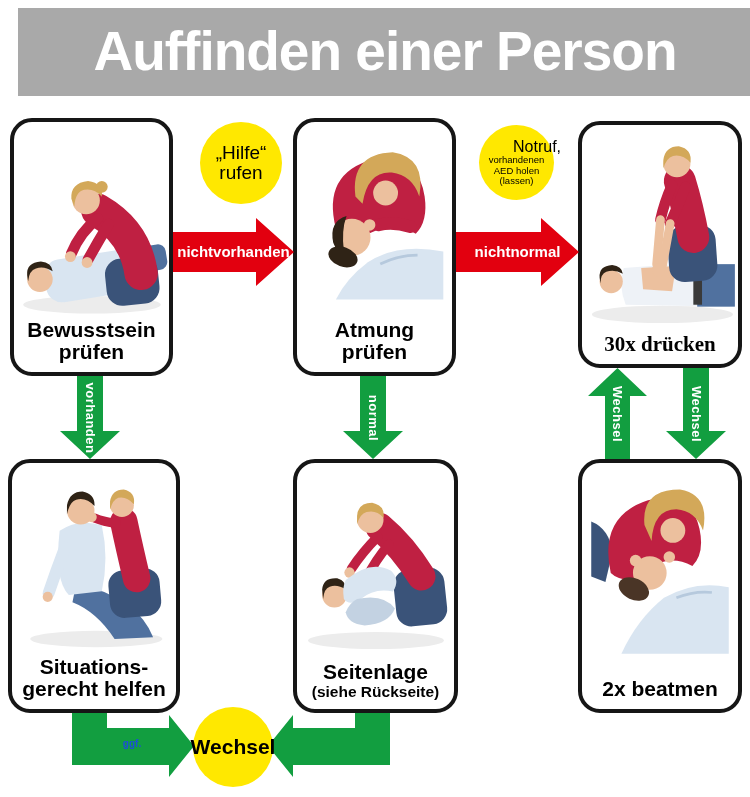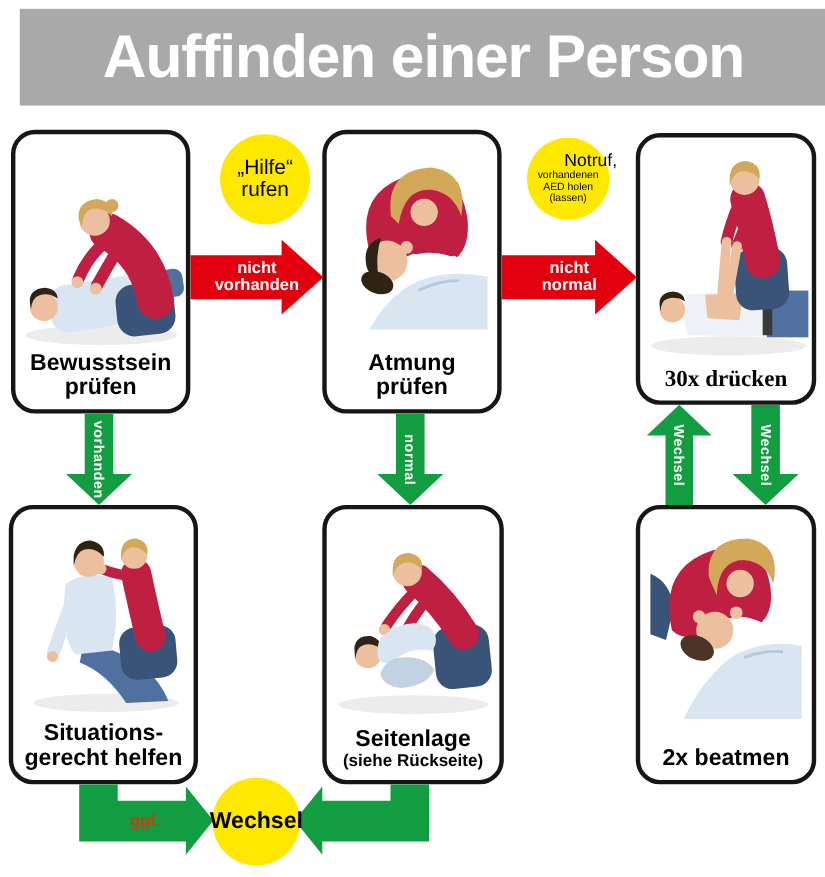--- a/index.html
+++ b/index.html
@@ -30,31 +30,31 @@
     display:flex; flex-direction:column; align-items:center; justify-content:center;
     text-align:center; color:#000; font-weight:normal;
   }
   .badge .b-big { font-size:19px; line-height:20px; }
   .badge .b-med { font-size:16px; line-height:17px;margin-left:41px; }
   .badge .b-sm  { font-size:9.5px; line-height:10.5px; }
   .arrow { position:absolute; }
   .arrow svg { position:absolute; left:0; top:0; width:100%; height:100%; }
   .h-label {
     position:absolute; left:0; top:0; width:100%; height:100%;
-    display:flex; flex-direction:column; align-items:center; justify-content:center;
+    display:flex; flex-direction:row; align-items:center; justify-content:center;
     color:#fff; font-weight:bold; font-size:15px; line-height:16px; text-align:center;
   }
   .v-label {
     position:absolute; left:50%; top:50%; transform:translate(-50%,-50%);
     writing-mode:vertical-rl; color:#fff; font-weight:bold; font-size:13px;
     white-space:nowrap; letter-spacing:0.5px;
   }
   .ggf-label {
     position:absolute; left:38px; top:25px; width:48px; text-align:center;
-    color:#c2410c; font-weight:bold; font-size:15px;
+    color:#1d4ed8; font-weight:bold; font-size:10px;
   }
   .notruf-circle {
     position:absolute; left:193px; top:707px; width:80px; height:80px;
     border-radius:50%; background:#ffe800; display:flex; align-items:center;
     justify-content:center; color:#000; font-weight:bold; font-size:21px;
   }
 </style>
 </head>
 <body>
 

